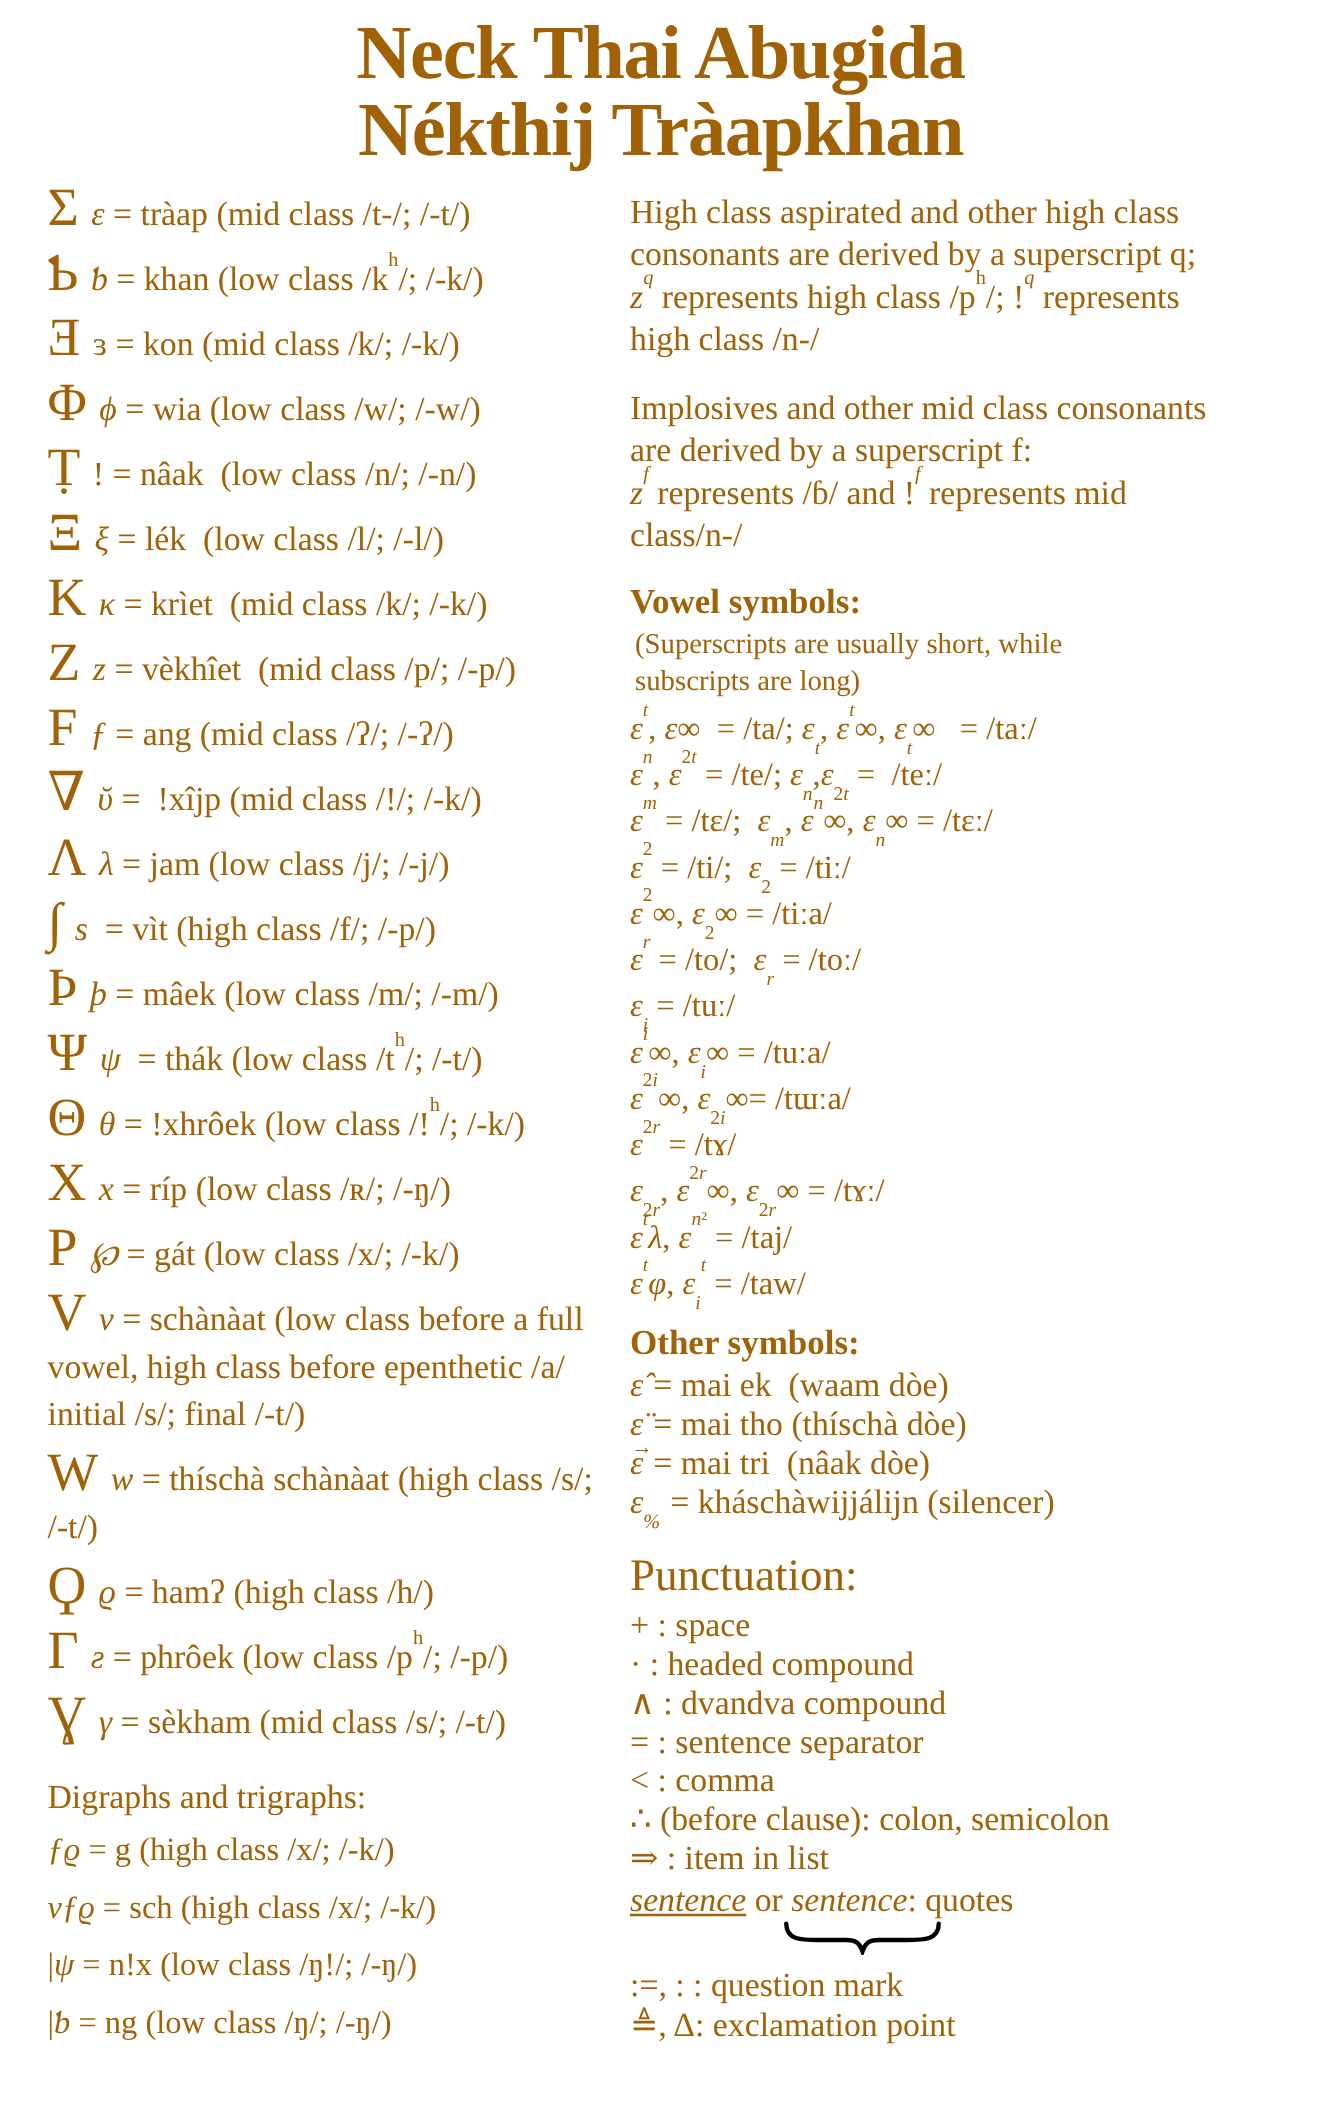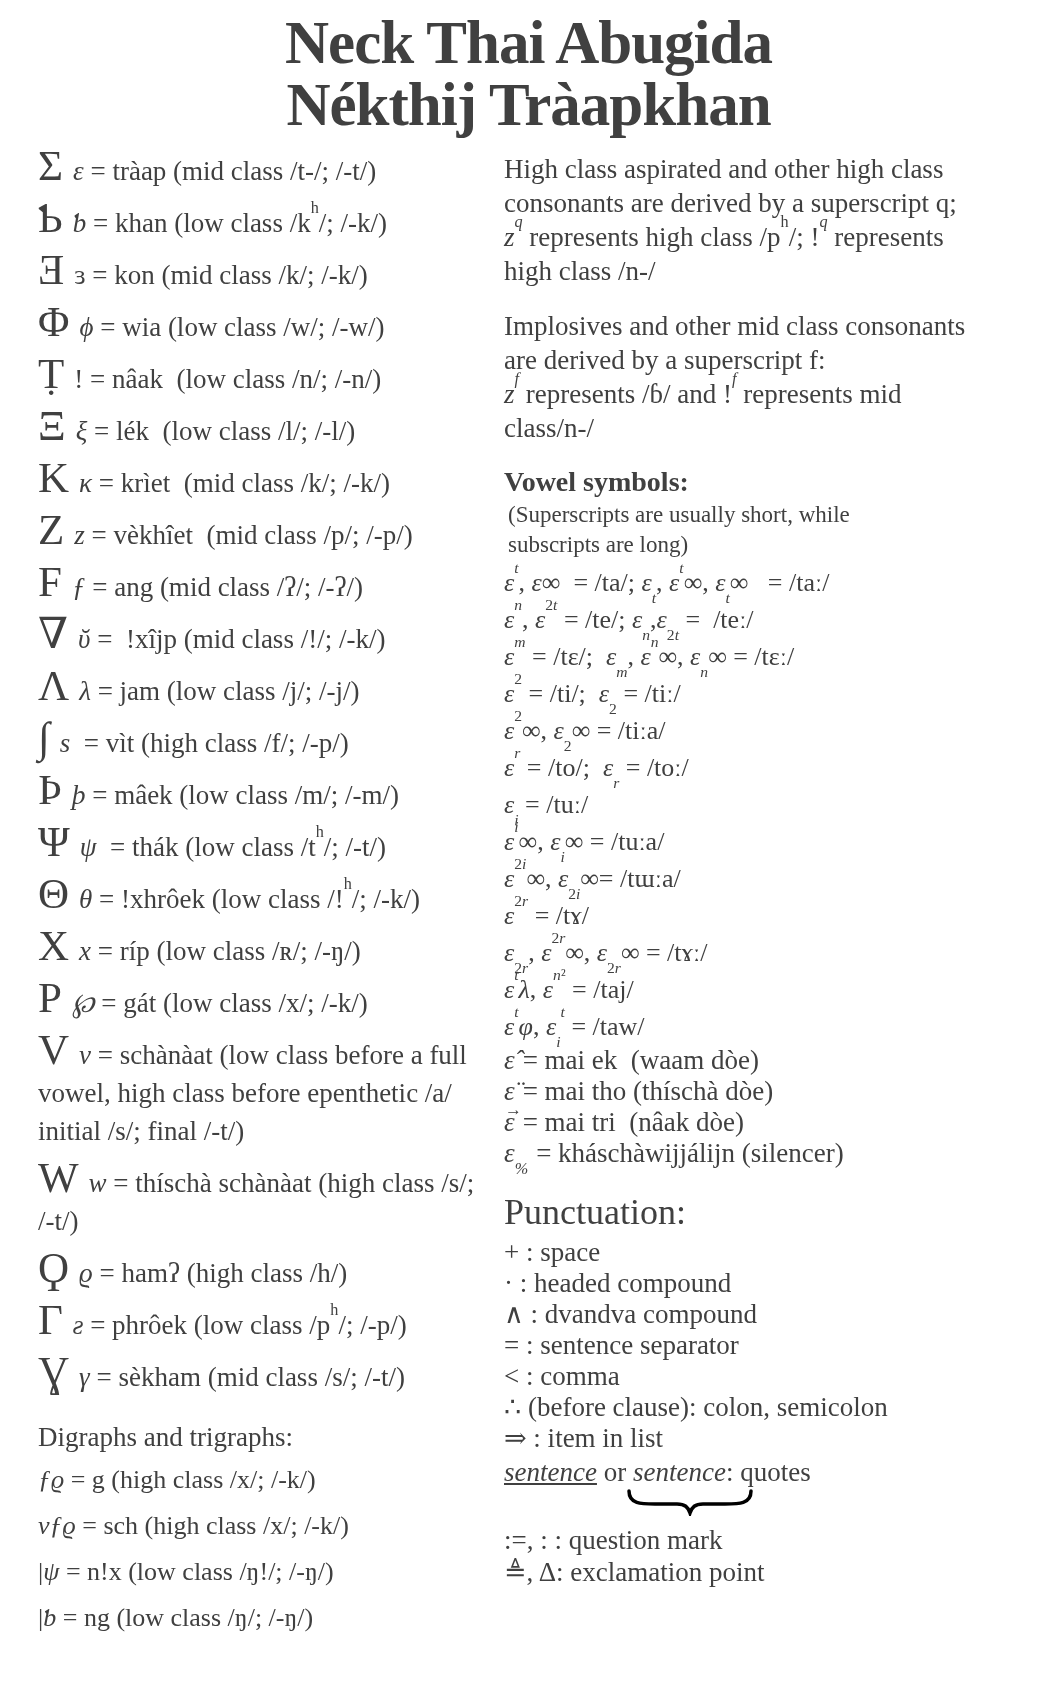--- a/index.html
+++ b/index.html
@@ -1,17 +1,17 @@
 <!DOCTYPE html>
 <html><head>
 <meta charset="utf-8">
 <style>
   html,body{margin:0;padding:0;background:#fff;}
   .page{position:relative;width:1057px;height:1687px;overflow:hidden;background:#ffffff;
-        color:#404040;font-family:"Liberation Serif","DejaVu Serif",serif;}
+        color:#a16207;font-family:"Liberation Serif","DejaVu Serif",serif;}
   .title{padding-top:12px;text-align:center;font-weight:bold;line-height:62px;}
   .title .tline{font-size:61px;letter-spacing:-1px;}
   .cols{display:flex;margin-top:16px;}
   .left{width:452px;margin-left:38px;flex:none;}
   .right{width:545px;margin-left:14px;flex:none;}
 
   [data-rich]{white-space:pre-wrap;}
   i{font-style:italic;}
   sup{font-size:60%;line-height:0;position:relative;top:-0.55em;}
   sub{font-size:60%;line-height:0;position:relative;top:0.35em;}
@@ -120,20 +120,21 @@
           <div class="vline" data-rich=""><i>ε</i><sup><i>r</i></sup> = /to/;  <i>ε</i><sub><i>r</i></sub> = /toː/</div>
           <div class="vline" data-rich=""><i>ε</i><sub><i>i</i></sub> = /tuː/</div>
           <div class="vline" data-rich=""><i>ε</i><sup><i>i</i></sup>∞, <i>ε</i><sub><i>i</i></sub>∞ = /tuːa/</div>
           <div class="vline" data-rich=""><i>ε</i><sup>2<i>i</i></sup>∞, <i>ε</i><sub>2<i>i</i></sub>∞= /tɯːa/</div>
           <div class="vline" data-rich=""><i>ε</i><sup>2<i>r</i></sup> = /tɤ/</div>
           <div class="vline" data-rich=""><i>ε</i><sub>2<i>r</i></sub>, <i>ε</i><sup>2<i>r</i></sup>∞, <i>ε</i><sub>2<i>r</i></sub>∞ = /tɤː/</div>
           <div class="vline" data-rich=""><i>ε</i><sup><i>t</i></sup><i>λ</i>, <i>ε</i><sup><i>n</i>²</sup> = /taj/</div>
           <div class="vline" data-rich=""><i>ε</i><sup><i>t</i></sup><i>φ</i>, <i>ε</i><sub><i>i</i></sub><sup><i>t</i></sup> = /taw/</div>
         </div>
 
+      <h3 class="sh">Other symbols:</h3>
       <div class="orow"><span class="sym">ε̂</span><span data-rich="">= mai ek  (waam dòe)</span></div>
       <div class="orow"><span class="sym">ε̈</span><span data-rich="">= mai tho (thíschà dòe)</span></div>
       <div class="orow"><span class="sym eps-vec"><span class="arr">→</span><span>ε</span></span><span data-rich="">= mai tri  (nâak dòe)</span></div>
       <div class="orow"><span class="sym"><span>ε</span><sub>%</sub></span><span data-rich="">= kháschàwijjálijn (silencer)</span></div>
 
       <h3 class="ph">Punctuation:</h3>
       <div>
           <div class="pline" data-rich="">+ : space</div>
           <div class="pline" data-rich="">· : headed compound</div>
           <div class="pline" data-rich="">∧ : dvandva compound</div>

